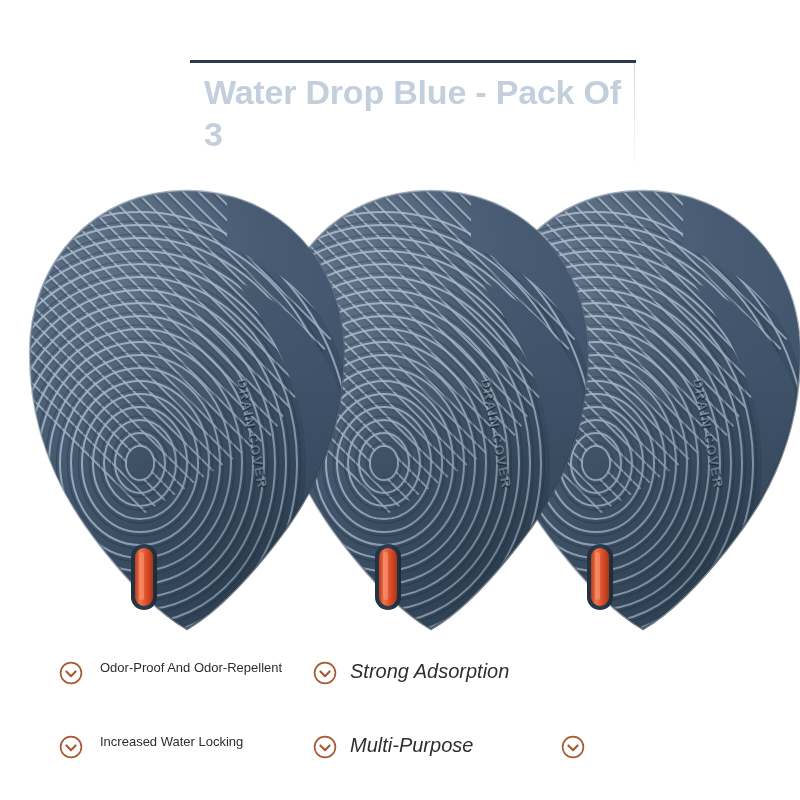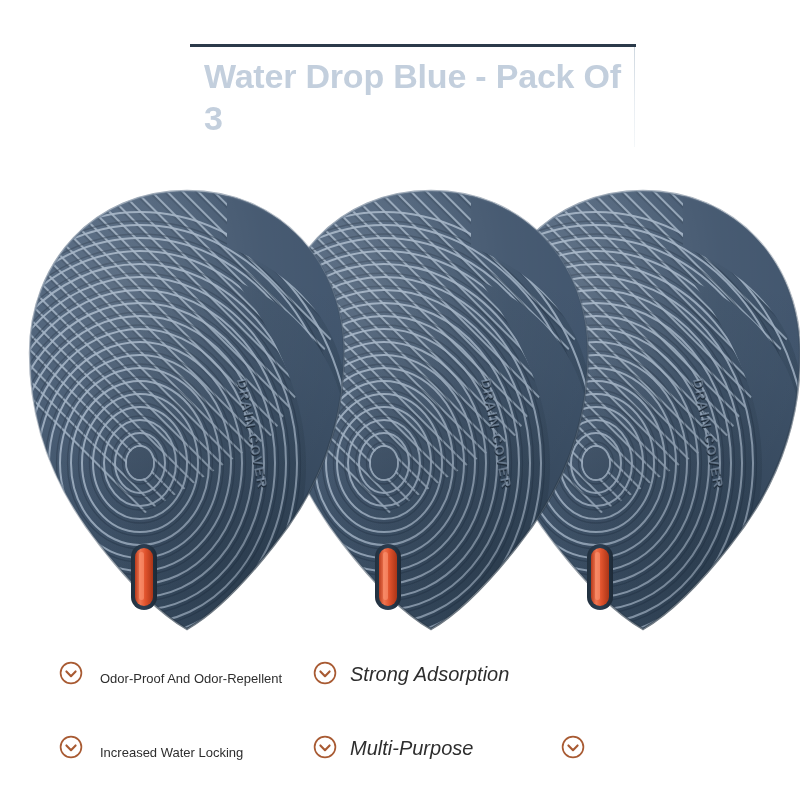--- a/index.html
+++ b/index.html
@@ -13,21 +13,21 @@
   }
   #page {
     position: relative;
     width: 800px; height: 800px;
     background: #ffffff;
   }
 
   
   #title-block {
     position: absolute;
-    left: 190px; top: 44px;
+    left: 190px; top: 60px;
     width: 448px; height: 110px;
   }
   #title-rule {
     position: absolute;
     left: 0; top: 0;
     width: 446px; height: 3px;
     background: #2b3a4a;
   }
   #title-edge {
     position: absolute;
@@ -67,21 +67,21 @@
 
   
   #features {
     position: absolute;
     left: 0; top: 648px;
     width: 800px; height: 140px;
   }
   .feature-item {
     position: absolute;
     display: flex;
-    align-items: flex-end;
+    align-items: flex-start;
   }
   .feature-icon {
     flex: 0 0 auto;
     width: 26px; height: 26px;
     margin-right: 12px;
   }
   .feature-icon svg { display: block; width: 26px; height: 26px; }
   .feature-label {
     color: #2e2e2e;
     white-space: nowrap;

